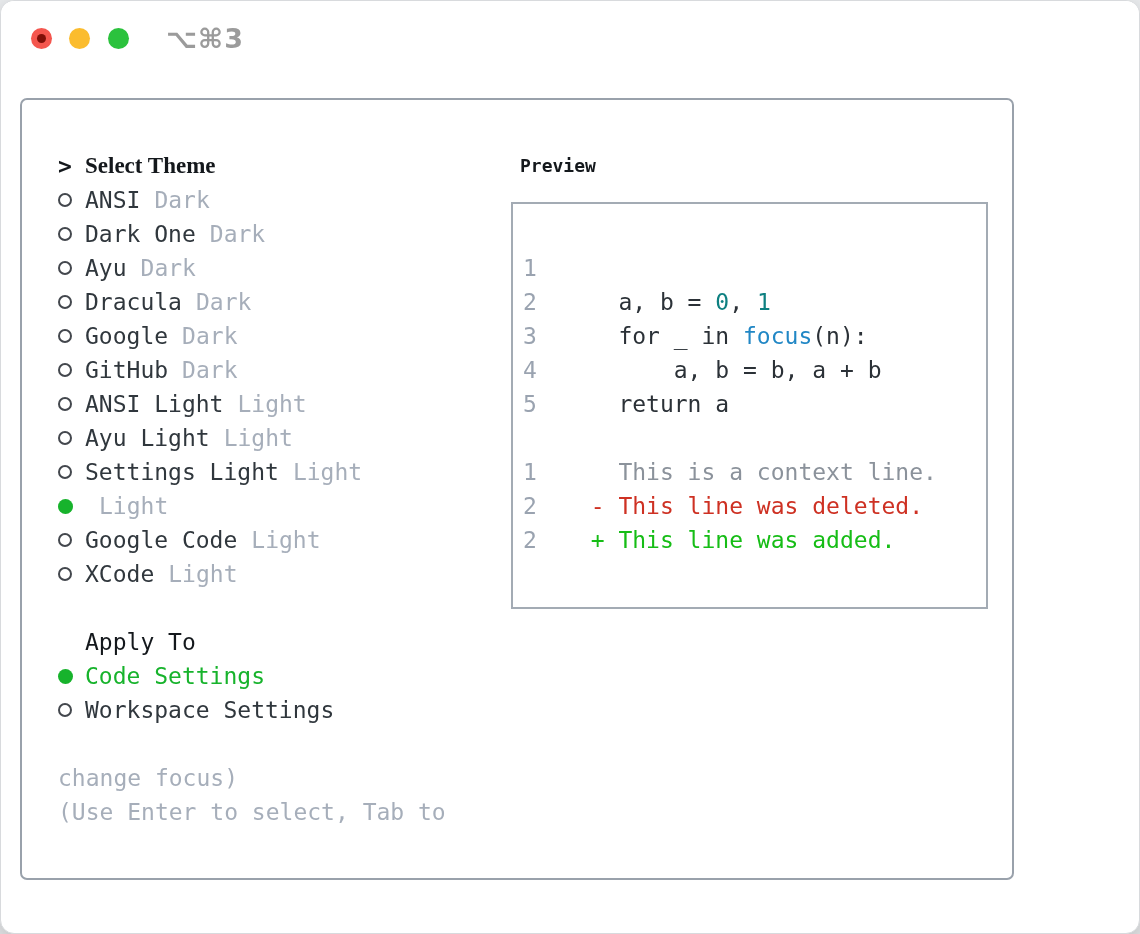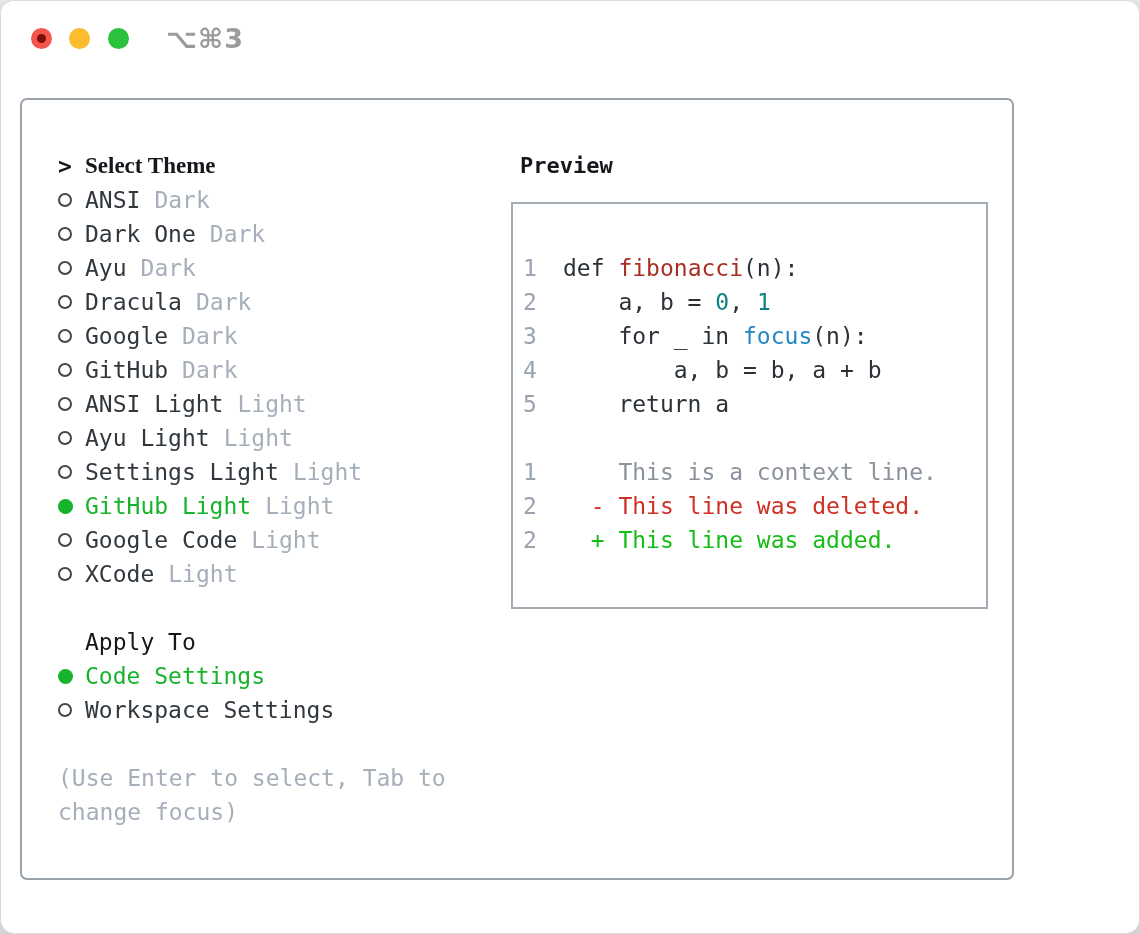--- a/index.html
+++ b/index.html
@@ -32,21 +32,21 @@
   .prompt { color: var(--header_text); font-weight: bold; }
   .circle { width: 14px; height: 14px; border: 2px solid var(--radio_stroke); border-radius: 50%; }
   .circle.sel { width: 15px; height: 15px; border: none; background: var(--selected_green); }
   .list-header-label { color: var(--header_text); font-weight: bold; font-family: Liberation Serif, serif; }
   .item-label { color: var(--label_text); white-space: pre; }
   .item-label.sel { color: var(--selected_green); }
   .variant-tag { color: var(--muted_text); margin-left: 14px; white-space: pre; }
   .apply-header { height: 34px; line-height: 34px; margin-top: 34px; padding-left: 27px; color: var(--header_text); }
   .hint { margin-top: 34px; color: var(--muted_text); line-height: 34px; }
   
-  .preview-header { position: absolute; left: 498px; top: 49px; height: 34px; line-height: 34px; font-size: 22px; font-weight: bold; color: var(--header_text); }
+  .preview-header { position: absolute; left: 498px; top: 49px; height: 34px; line-height: 34px; font-size: 18px; font-weight: bold; color: var(--header_text); }
   .preview-box {
     position: absolute; left: 489px; top: 102px; width: 477px; height: 407px;
     border: 2px solid var(--box_border); background: #ffffff; overflow: hidden;
   }
   .code-lines { padding: 47px 0 0 10px; font-size: 23px; }
   .crow { display: flex; height: 34px; line-height: 34px; }
   .lnum { width: 15px; flex: none; color: var(--line_number); }
   .lgap { width: 25px; flex: none; }
   .ctext { white-space: pre; }
   .s-code    { color: var(--code_text); }
@@ -142,21 +142,20 @@
             <span class="marker">
               <span class="circle"></span>
             </span>
             <span class="item-label">Settings Light</span>
             <span class="variant-tag">Light</span>
           </div>
           <div class="row">
             <span class="marker">
               <span class="circle sel"></span>
             </span>
-            <span class="item-label sel">GitHub Light</span>
             <span class="variant-tag">Light</span>
           </div>
           <div class="row">
             <span class="marker">
               <span class="circle"></span>
             </span>
             <span class="item-label">Google Code</span>
             <span class="variant-tag">Light</span>
           </div>
           <div class="row">
@@ -179,33 +178,32 @@
           </div>
           <div class="row">
             <span class="marker">
               <span class="circle"></span>
             </span>
             <span class="item-label">Workspace Settings</span>
           </div>
         </div>
 
       <div class="hint">
+        <div>change focus)</div>
         <div>(Use Enter to select, Tab to</div>
-        <div>change focus)</div>
       </div>
     </div>
 
     <div class="preview-header">Preview</div>
 
     <div class="preview-box">
       <div id="code-lines" class="code-lines">
           <div class="crow">
             <span class="lnum">1</span>
             <span class="lgap"></span>
-            <span class="ctext"><span class="s-code">def </span><span class="s-func">fibonacci</span><span class="s-code">(n):</span></span>
           </div>
           <div class="crow">
             <span class="lnum">2</span>
             <span class="lgap"></span>
             <span class="ctext"><span class="s-code">    a, b = </span><span class="s-num">0</span><span class="s-code">, </span><span class="s-num">1</span></span>
           </div>
           <div class="crow">
             <span class="lnum">3</span>
             <span class="lgap"></span>
             <span class="ctext"><span class="s-code">    for _ in </span><span class="s-call">focus</span><span class="s-code">(n):</span></span>

